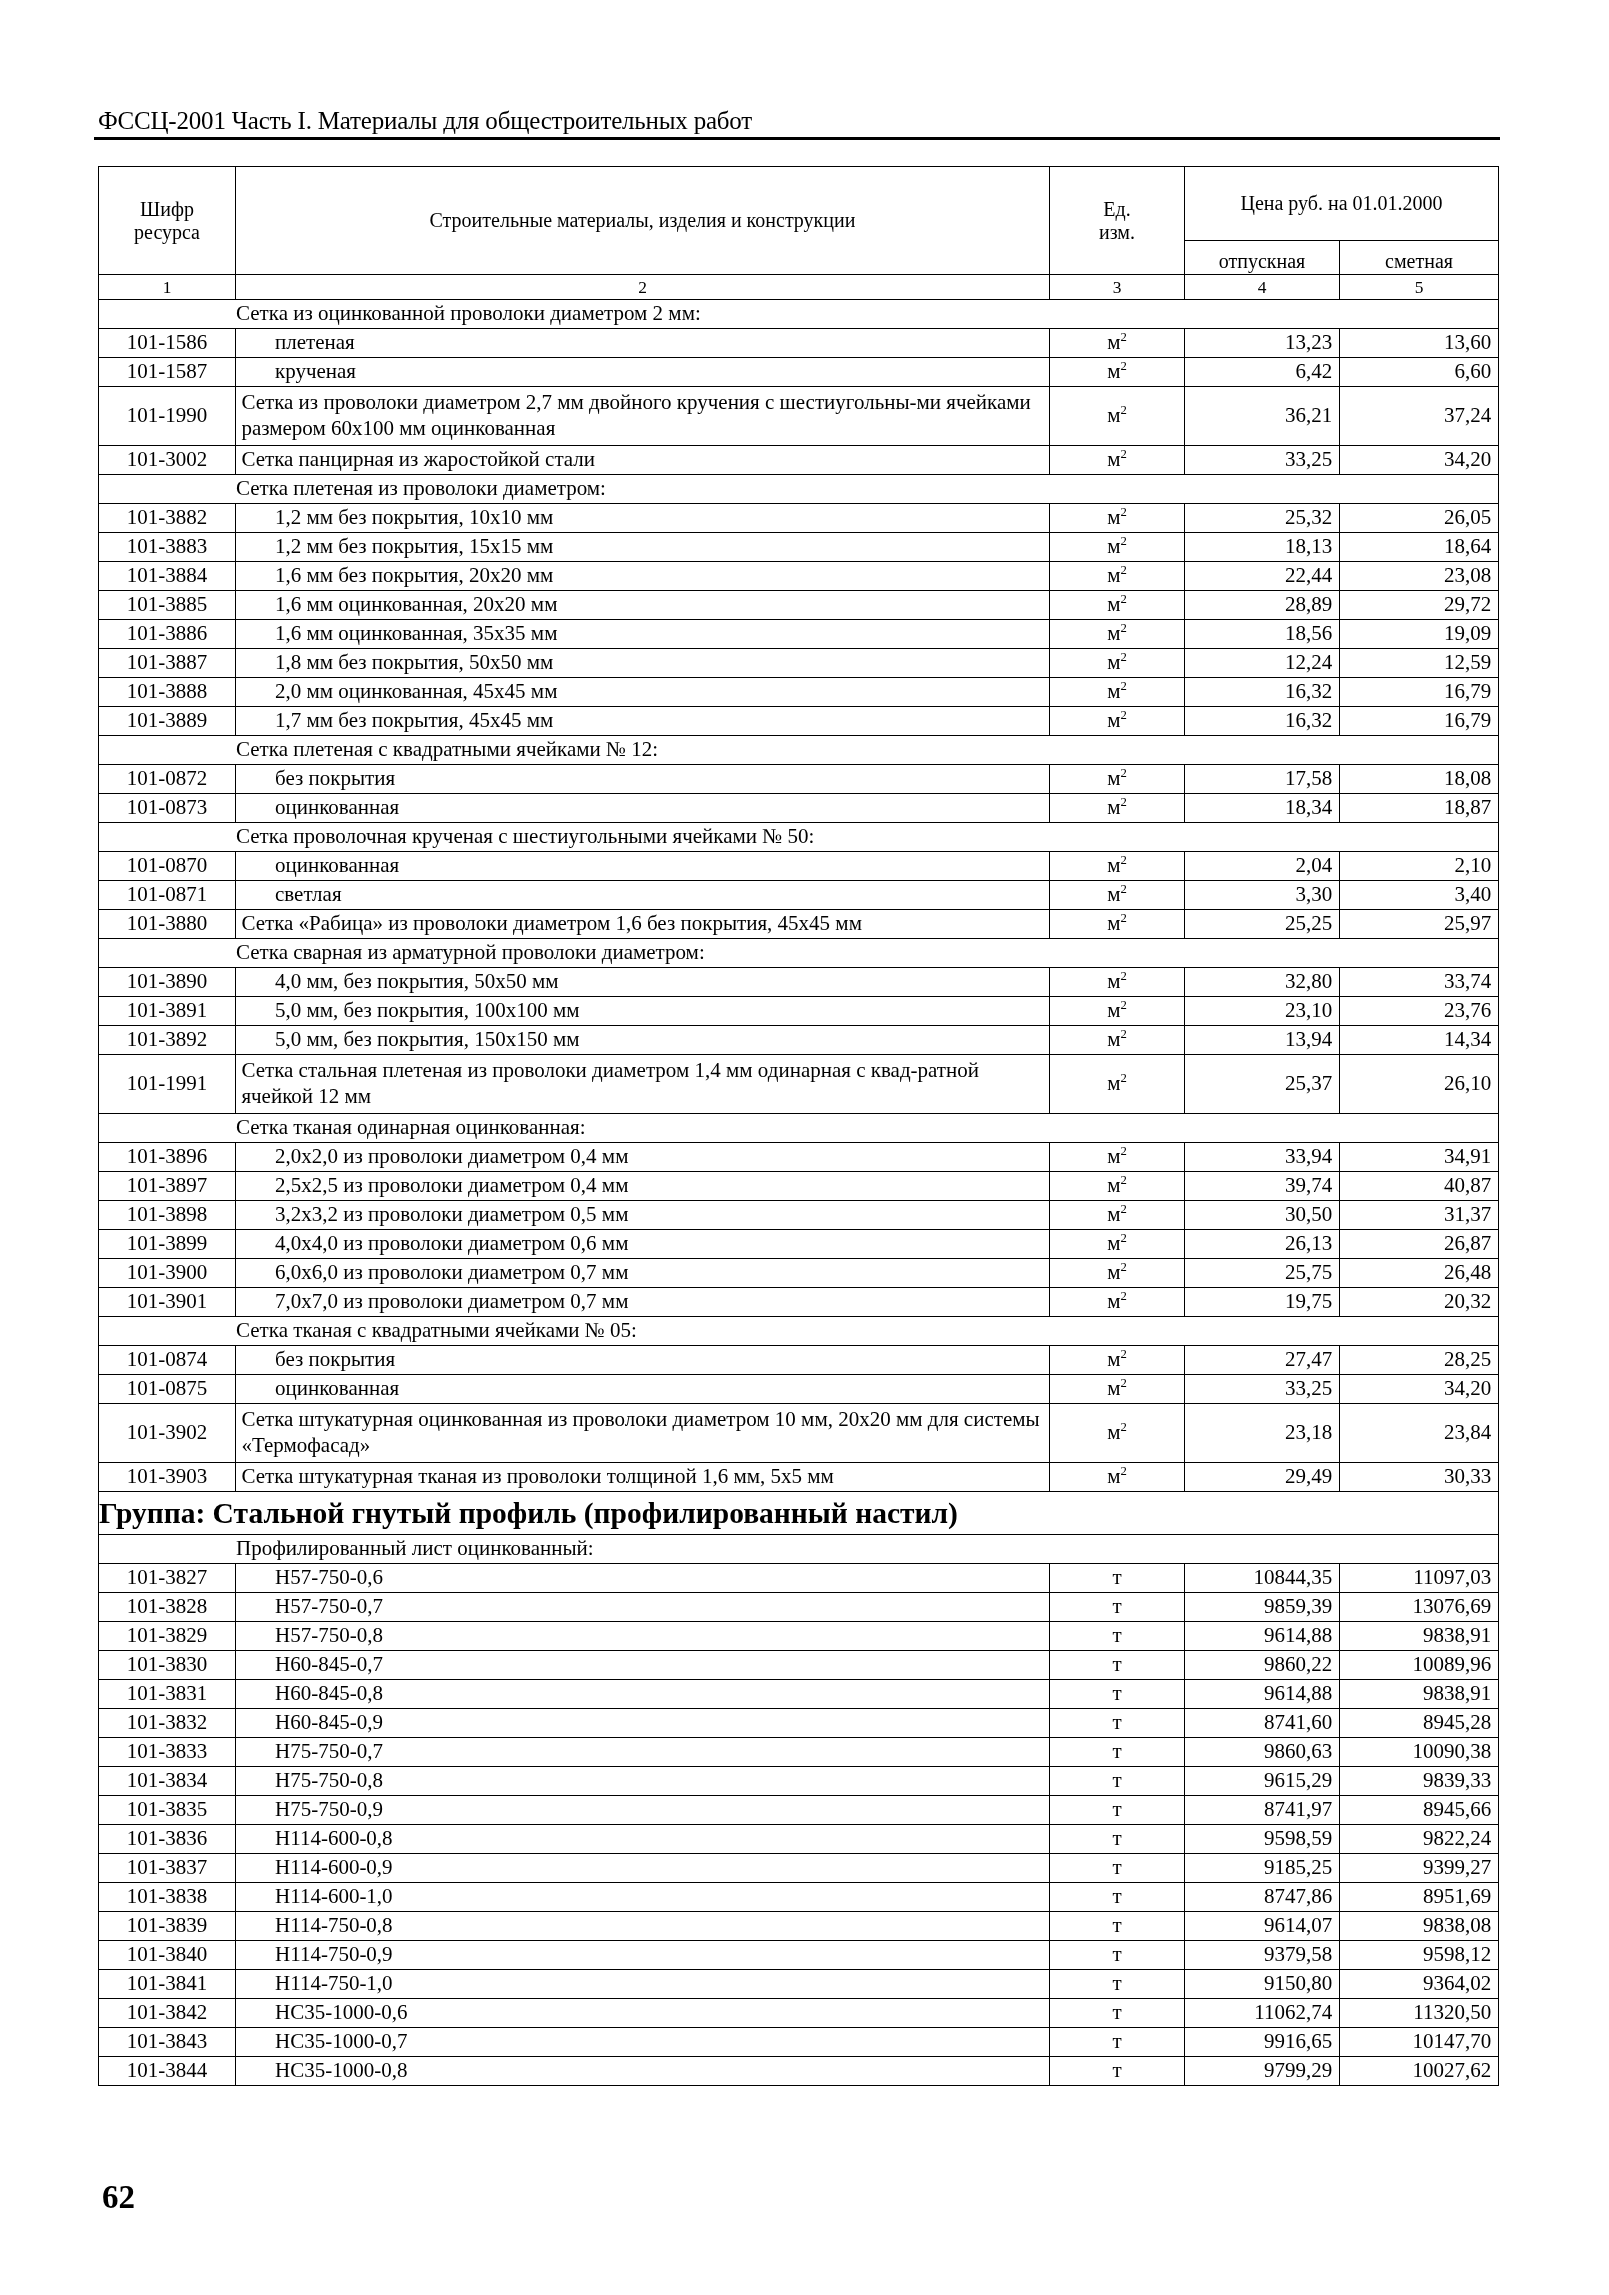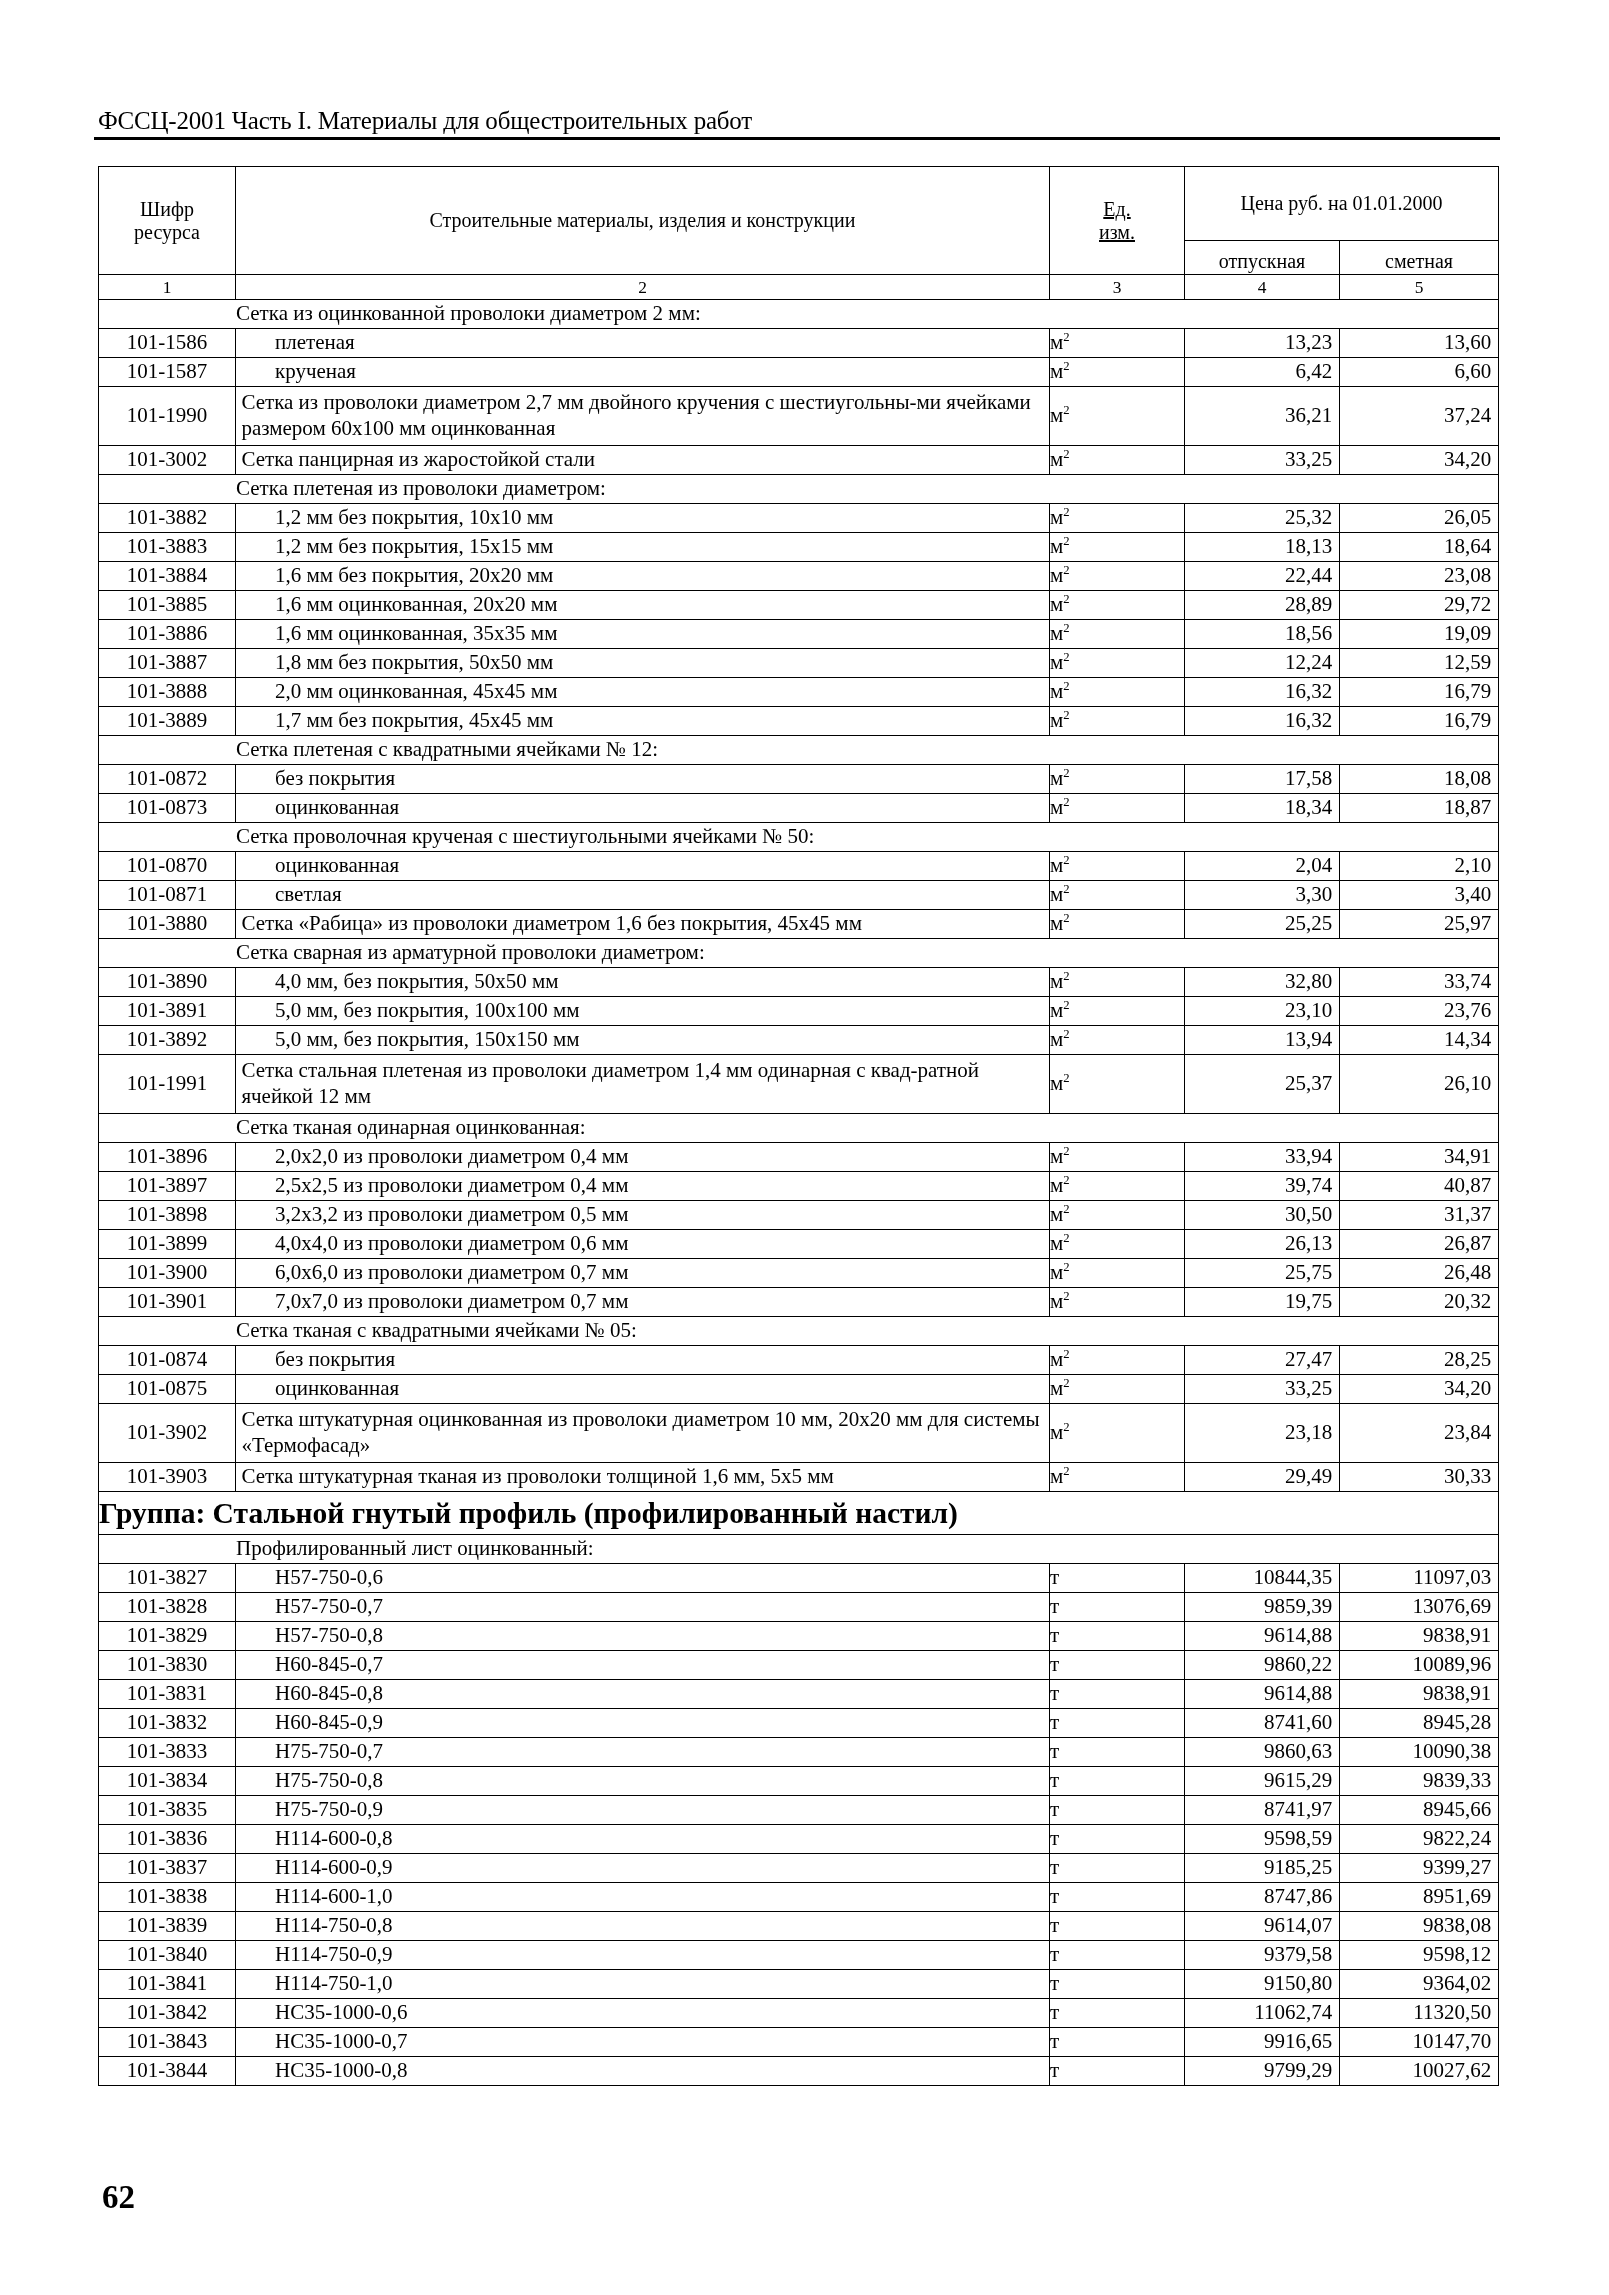--- a/index.html
+++ b/index.html
@@ -9,21 +9,21 @@
   .head-rule { position:absolute; left:94px; top:137px; width:1406px; height:2.7px; background:#000; }
   .tbl { position:absolute; left:98px; top:166px; width:1400px; border-collapse:collapse; table-layout:fixed; }
   .tbl td, .tbl th { border:1.7px solid #000; padding:0; font-weight:normal; }
   .tbl th { font-size:20px; line-height:23px; text-align:center; vertical-align:middle; }
   .tbl .colnum td { height:23.4px; font-size:17.4px; text-align:center; line-height:20px; }
   .tbl td { font-size:21px; line-height:27px; height:28px; }
   .c1 { text-align:center; white-space:nowrap; }
   .c2 { padding-left:5.4px !important; white-space:nowrap; overflow:hidden; }
   .c2.indent { padding-left:39px !important; }
   .c2.wrap { white-space:normal; line-height:25.4px; }
-  .c3 { text-align:left; }
+  .c3 { text-align:center; }
   .num { text-align:right; padding-right:6.7px !important; }
   .section td { padding-left:137px !important; white-space:nowrap;margin-left:35px; }
   .group td { font-weight:bold; font-size:29.5px; height:42px; line-height:40px; }
   .double td { height:58px; }
   sup { font-size:12.7px; line-height:0; vertical-align:super; }
   .page-num { position:absolute; left:102px; top:2179px; font-size:33px; font-weight:bold; }
   .price-sub th { height:67px; vertical-align:top; padding-top:9.4px; }
 </style>
 </head>
 <body>
@@ -36,21 +36,21 @@
     <col style="width:137px">
     <col style="width:814px">
     <col style="width:135px">
     <col style="width:155px">
     <col style="width:159px">
   </colgroup>
   <thead>
     <tr style="height:74px">
       <th rowspan="2" style="padding:0 20px;">Шифр ресурса</th>
       <th rowspan="2">Строительные материалы, изделия и конструкции</th>
-      <th rowspan="2" style="padding:0 40px;text-decoration:underline;">Ед. изм.</th>
+      <th rowspan="2" style="padding:0 40px;">Ед. изм.</th>
       <th colspan="2" style="height:71px;">Цена руб. на 01.01.2000</th>
     </tr>
     <tr class="price-sub">
       <th style="height:24px;">отпускная</th>
       <th style="height:24px;">сметная</th>
     </tr>
     <tr class="colnum">
       <td>1</td>
       <td>2</td>
       <td>3</td>

